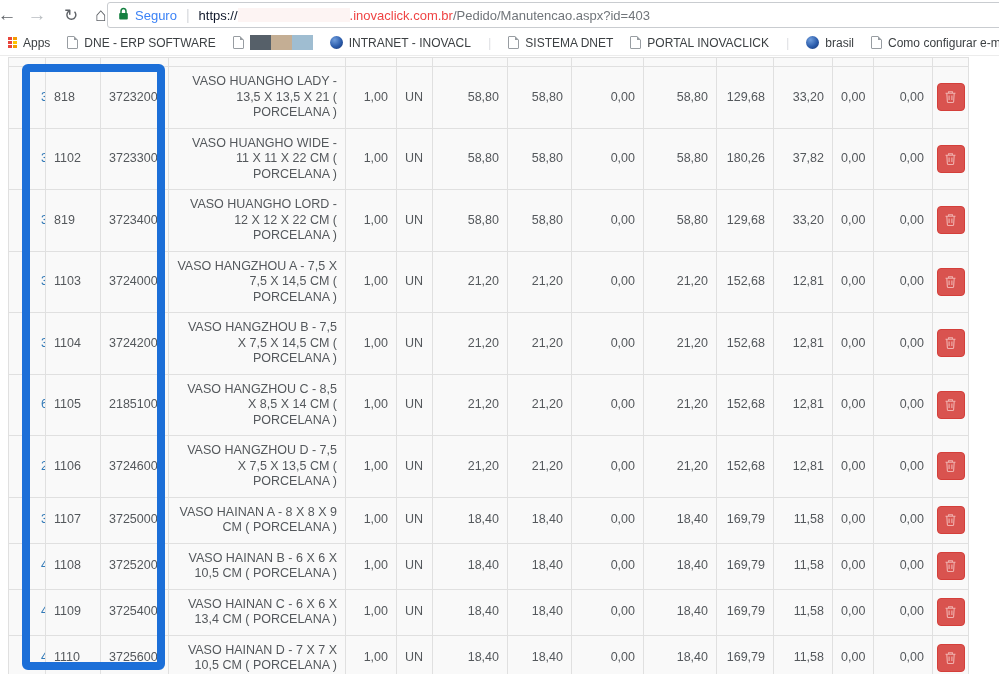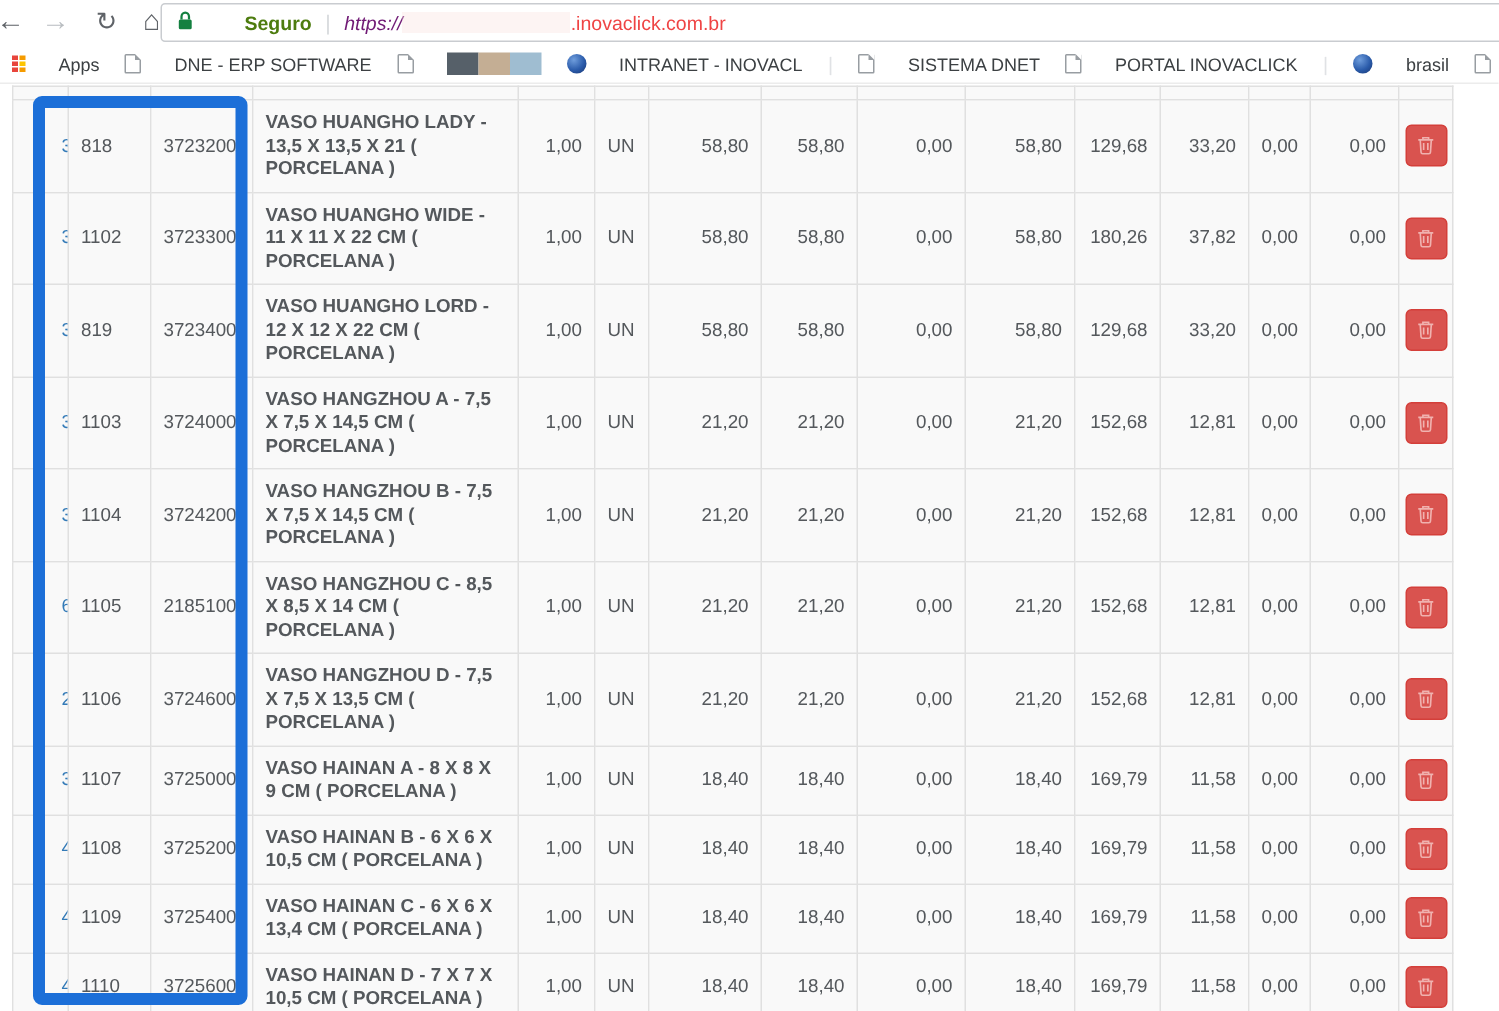--- a/index.html
+++ b/index.html
@@ -11,31 +11,31 @@
   .nav-ic { position:absolute; top:0; height:30px; display:flex; align-items:center;
             justify-content:center; font-size:19px; color:#5f6368; cursor:pointer; }
   .back   { left:-6px;  width:26px; }
   .fwd    { left:24px;  width:26px; color:#b9bdc1; }
   .reload { left:58px;  width:26px; font-size:17px; }
   .home   { left:88px;  width:26px; font-size:19px; }
   .omnibox { position:absolute; left:107px; top:2px; width:900px; height:26px;
              border:1px solid #c9ccd0; border-radius:3px; background:#fff;
              display:flex; align-items:center; padding-left:10px; font-size:13px; }
   .lock { display:inline-block; margin-right:6px; }
-  .secure-label { color:#4d7c0f; font-weight:bold; margin-right:9px;margin-left:28px; }
+  .secure-label { color:#3b82f6; font-weight:normal; margin-right:9px; }
   .omni-sep { color:#d6d9dc; margin-right:9px; font-size:14px; }
-  .scheme { color:#701a75;font-style:italic; }
+  .scheme { color:#0f172a; }
   .url-redacted { display:inline-block; width:112px; height:14px; background:rgba(248,224,220,.35); }
   .domain { color:#ef4444; }
   .path { color:#70757a; }
 
   .bookmarks { position:absolute; left:0; top:30px; width:999px; height:26px; background:#fff;
                border-bottom:1px solid #ececec; display:flex; align-items:center;
                padding-left:8px; white-space:nowrap; }
-  .bm { display:flex; align-items:center; margin-right:17px; cursor:pointer; flex:0 0 auto;gap:16px; }
+  .bm { display:flex; align-items:center; margin-right:17px; cursor:pointer; flex:0 0 auto; }
   .bm-label { font-size:12px; color:#3c4043; margin-left:6px; }
   .apps-grid { display:grid; grid-template-columns:4px 4px; grid-auto-rows:3px; gap:1px; }
   .apps-grid span { display:block; }
   .page-ic { position:relative; width:11px; height:13px; border:1px solid #989da2;
              border-radius:1px; background:#fff; }
   .page-ic::after { content:""; position:absolute; right:-1px; top:-1px; width:0; height:0;
                     border-top:4px solid #fff; border-left:4px solid #989da2; }
   .globe-ic { width:13px; height:13px; border-radius:50%;
               background:radial-gradient(circle at 35% 30%, #6f9ddc 0%, #2b5cab 55%, #17336e 100%); }
   .redacted-blocks { display:flex; margin-left:6px; }
@@ -44,21 +44,21 @@
 
   
   .table-wrap { position:absolute; left:8px; top:57px; width:960px; }
   table { border-collapse:collapse; table-layout:fixed; width:960px;
           font-size:12.5px; color:#54585c; }
   td { border:1px solid #e0e0e0; background:#f9f9f9; padding:7px 8px;
        vertical-align:middle; line-height:15.5px; overflow:hidden; }
   tr.sliver td { padding:0; height:9px; }
   td.c-num  { color:#337ab7; text-align:left; cursor:pointer;padding-left:32px; }
   td.c-left { text-align:left; white-space:nowrap; }
-  td.c-desc { text-align:left;font-weight:bold; }
+  td.c-desc { text-align:right; }
   td.c-r    { text-align:right; white-space:nowrap; }
   td.c-act  { text-align:center; padding:4px 3px; }
   .del-btn { width:28px; height:28px; background:#d9534f; border:1px solid #d43f3a;
              border-radius:4px; cursor:pointer; display:inline-flex;
              align-items:center; justify-content:center; }
 
   
   .annotation { position:absolute; left:22px; top:64px; width:143px; height:606px;
                 border:8px solid #1c6fd8; border-radius:6px; pointer-events:none; }
 </style>
@@ -76,20 +76,21 @@
       <svg width="11" height="14" viewBox="0 0 11 14">
         <path d="M3 6 V4.2 a2.5 2.8 0 0 1 5 0 V6" fill="none" stroke="#148040" stroke-width="1.5"></path>
         <rect x="1.2" y="6" width="8.6" height="6.5" rx="1" fill="#148040"></rect>
       </svg>
     </span>
     <span class="secure-label">Seguro</span>
     <span class="omni-sep">|</span>
     <span class="scheme">https://</span>
     <span class="url-redacted"></span>
     <span class="domain">.inovaclick.com.br</span>
+    <span class="path">/Pedido/Manutencao.aspx?id=403</span>
   </div>
 </div>
 
 <div class="bookmarks">
   <div class="bm">
     <span class="apps-grid">
         <span style="background: rgb(232, 69, 60);"></span>
         <span style="background: rgb(245, 155, 0);"></span>
         <span style="background: rgb(232, 69, 60);"></span>
         <span style="background: rgb(253, 197, 0);"></span>

